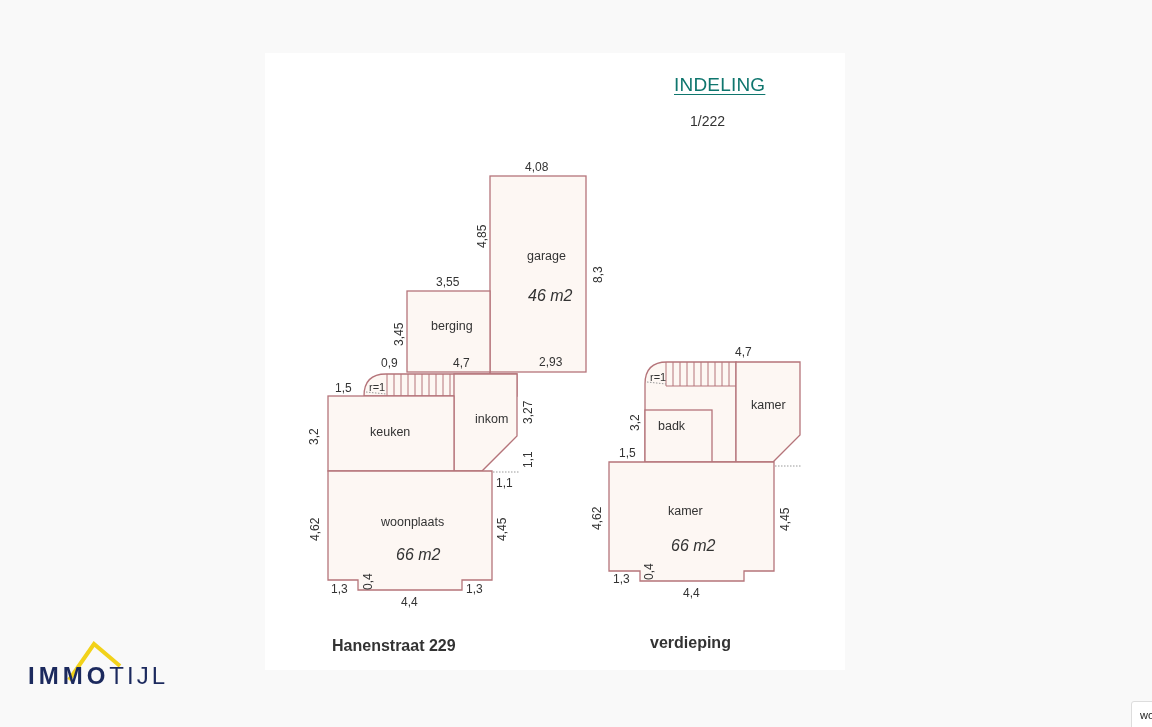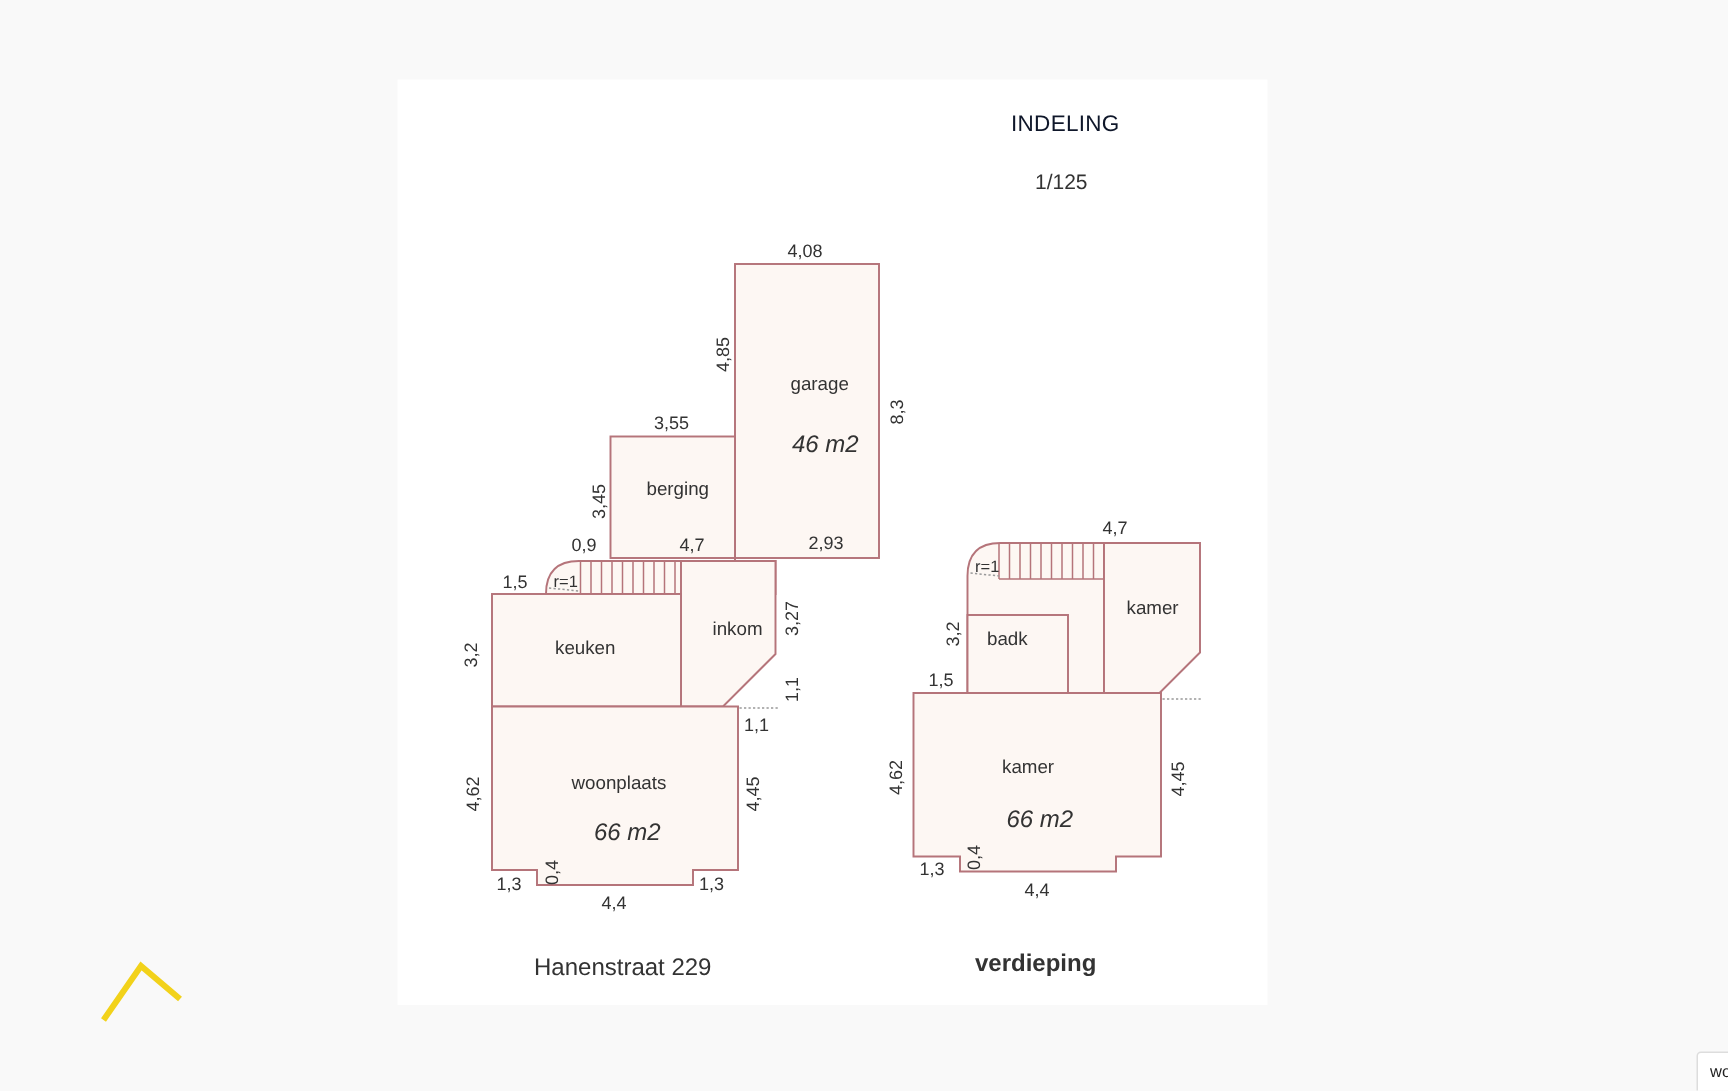--- a/index.html
+++ b/index.html
@@ -7,26 +7,26 @@
     width: 1152px; height: 727px; overflow: hidden; position: relative;
     background: #f9f9f9;
     font-family: "Liberation Sans", sans-serif;
   }
   .sheet {
     position: absolute; left: 265px; top: 53px; width: 580px; height: 617px;
     background: #ffffff;
   }
   svg.plan { position: absolute; left: 0; top: 0; }
   .title {
-    position: absolute; left: 674px; top: 74px; font-size: 15px; color: #0f172a;
-    text-underline-offset: 3px; letter-spacing: 0.2px;
+    position: absolute; left: 674px; top: 74px; font-size: 19px; color: #0f766e;
+    text-decoration: underline; text-underline-offset: 3px; letter-spacing: 0.2px;
   }
   .scale { position: absolute; left: 690px; top: 113px; font-size: 14px; color: #333; }
   .caption { position: absolute; font-size: 16px; color: #333; }
-  .cap-ground { left: 356px; top: 637px; }
+  .cap-ground { left: 332px; top: 637px; font-weight: bold; }
   .cap-upper { left: 650px; top: 634px; font-weight: bold; }
   .logo { position: absolute; left: 28px; top: 640px; width: 160px; height: 50px; }
   .logo-text {
     position: absolute; left: 0; top: 22px; font-size: 24px; color: #1c2a5e;
     letter-spacing: 3px; white-space: nowrap;
   }
   .logo-text .bold { font-weight: bold; letter-spacing: 4px; }
   .logo-text .thin { font-weight: normal; }
   .tooltip-stub {
     position: absolute; left: 1131px; top: 701px; width: 30px; height: 30px;
@@ -41,21 +41,21 @@
   text.lbl { font-family: "Liberation Sans", sans-serif; font-size: 12.5px; fill: #333; }
   text.dim { font-family: "Liberation Sans", sans-serif; font-size: 12px; fill: #333; }
   text.area { font-family: "Liberation Sans", sans-serif; font-size: 16px; font-style: italic; fill: #333; }
 </style>
 </head>
 <body>
 
 <div class="sheet"></div>
 
 <div class="title">INDELING</div>
-<div class="scale">1/125</div>
+<div class="scale">1/222</div>
 
 <svg class="plan" width="1152" height="727">
 
   <g>
 
     <rect class="room-fill" x="490" y="176" width="96" height="196"></rect>
 
     <rect class="room-fill" x="407" y="291" width="83" height="81"></rect>
 
     <path class="room-fill" d="M364,396 Q364,374 386,374 L517,374 L517,396 Z"></path>
@@ -155,15 +155,18 @@
   </g>
 </svg>
 
 <div class="caption cap-ground">Hanenstraat 229</div>
 <div class="caption cap-upper">verdieping</div>
 
 <div class="logo">
   <svg width="160" height="50" style="position:absolute;left:0;top:0">
     <polyline points="41,40 66,4 92,26" fill="none" stroke="#f2d21a" stroke-width="4" stroke-linejoin="miter"></polyline>
   </svg>
+  <div class="logo-text">
+    <span class="bold">IMMO</span><span class="thin">TIJL</span>
+  </div>
 </div>
 
 <div class="tooltip-stub">wo</div>
 
 </body></html>

